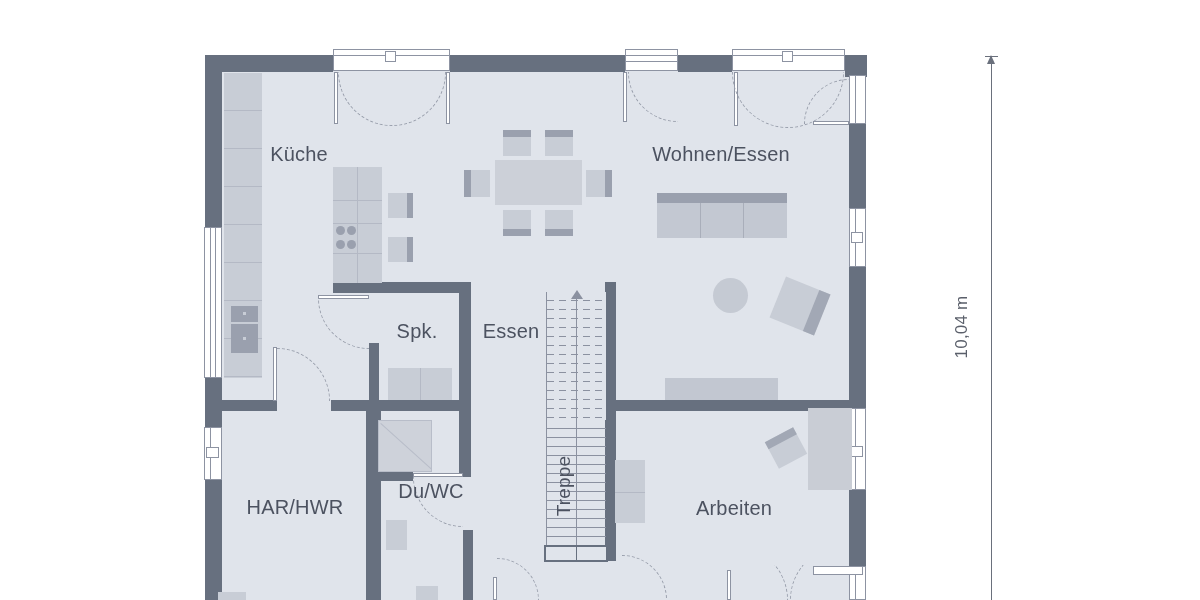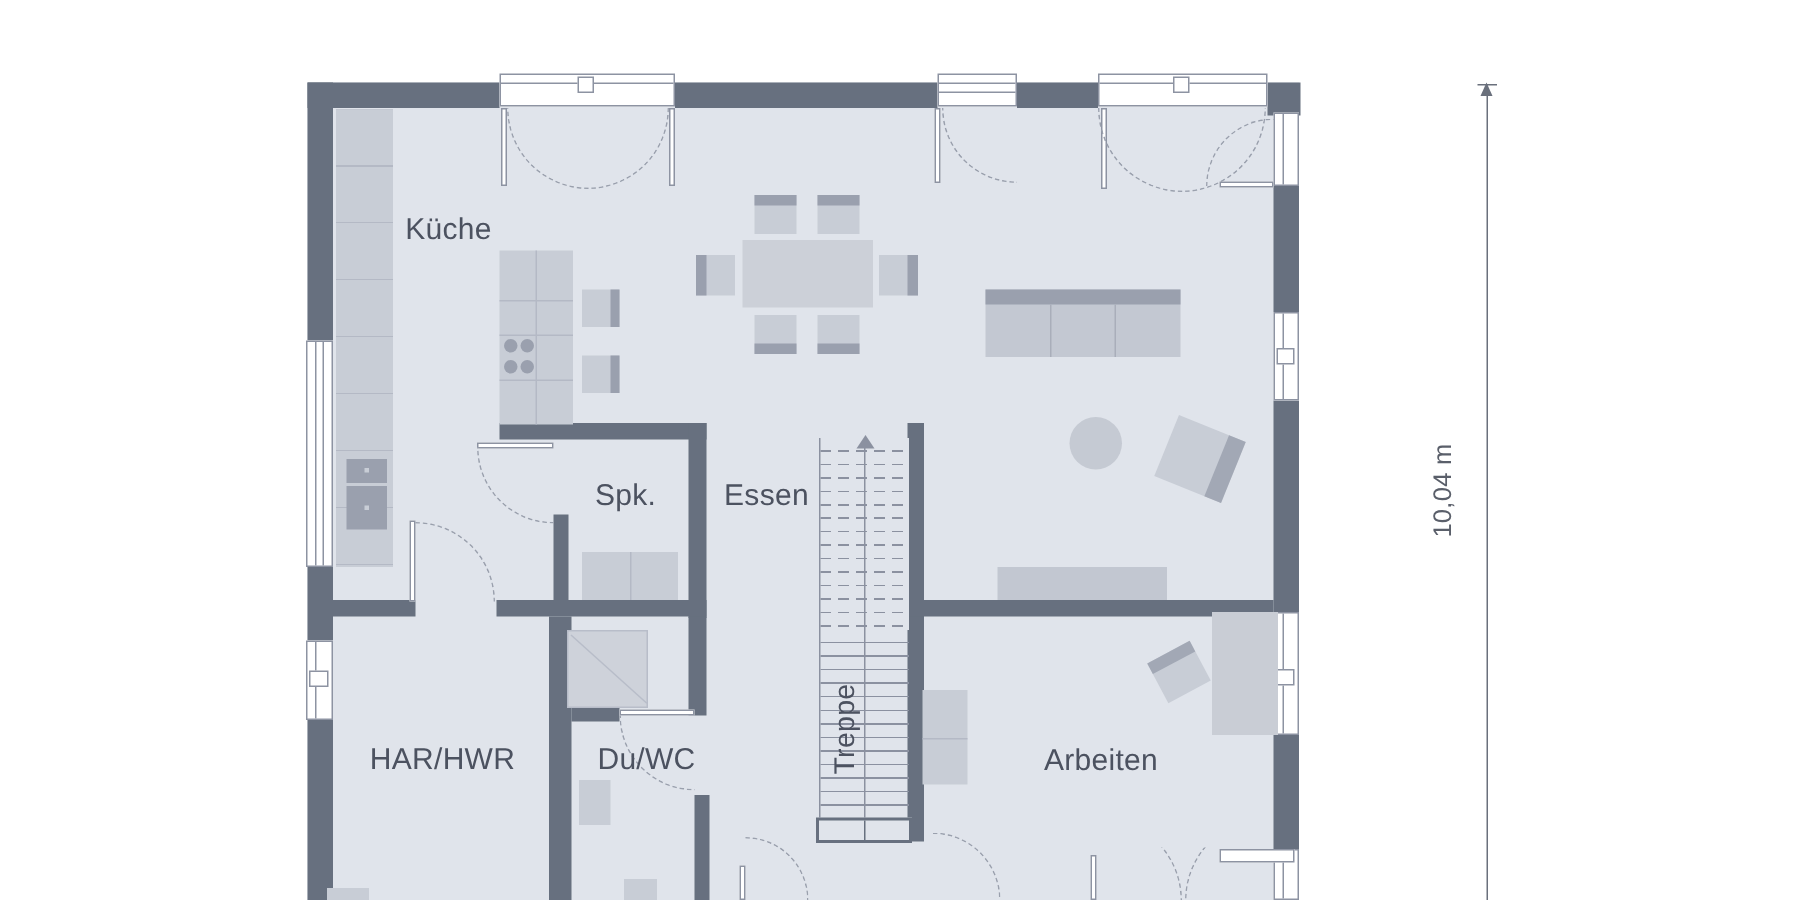--- a/index.html
+++ b/index.html
@@ -226,25 +226,26 @@
 
   <div class="f" style="left:615px;top:460px;width:30px;height:63px;">
     <div class="gh" style="left:0;top:32px;width:30px;background:#b4b9c5;"></div>
   </div>
   <div class="f" style="left:770px;top:433px;width:32px;height:30px;transform:rotate(-28deg);">
     <div class="fd" style="left:0;top:0;width:32px;height:8px;background:#a2a8b5;"></div>
   </div>
   <div class="f" style="left:808px;top:408px;width:44px;height:82px;background:#c9cdd5;"></div>
 
   <div class="label" style="left:299px;top:154px;">Küche</div>
+  <div class="label" style="left:721px;top:154px;">Wohnen/Essen</div>
   <div class="label" style="left:417px;top:331px;">Spk.</div>
   <div class="label" style="left:511px;top:331px;">Essen</div>
   <div class="label rot" style="left:564px;top:486px;font-size:19px;">Treppe</div>
   <div class="label" style="left:295px;top:507px;">HAR/HWR</div>
-  <div class="label" style="left:431px;top:507px;">Du/WC</div>
+  <div class="label" style="left:431px;top:491px;">Du/WC</div>
   <div class="label" style="left:734px;top:508px;">Arbeiten</div>
 
   <div class="abs" style="left:991px;top:57px;width:1px;height:543px;background:var(--dim);"></div>
   <div class="abs" style="left:985px;top:56px;width:13px;height:1px;background:var(--dim);"></div>
   <div class="abs" style="left:987px;top:55px;width:0;height:0;border-left:4px solid transparent;border-right:4px solid transparent;border-bottom:9px solid var(--dim);"></div>
   <div class="label rot" style="left:962px;top:327px;font-size:17px;color:#5a5f6a;">10,04 m</div>
 
 </div>
 
 </body></html>

